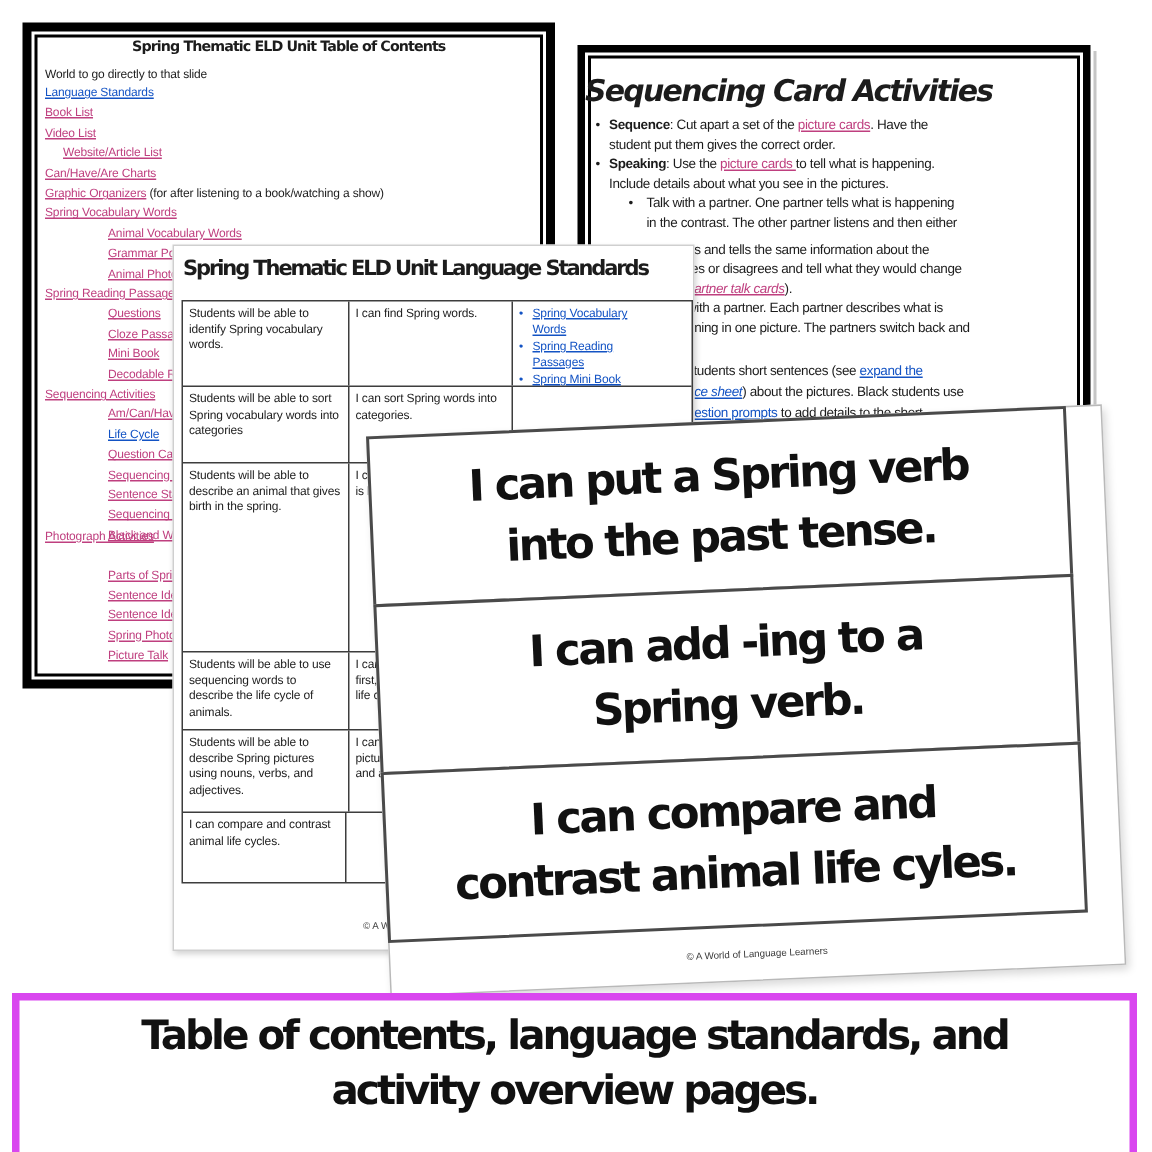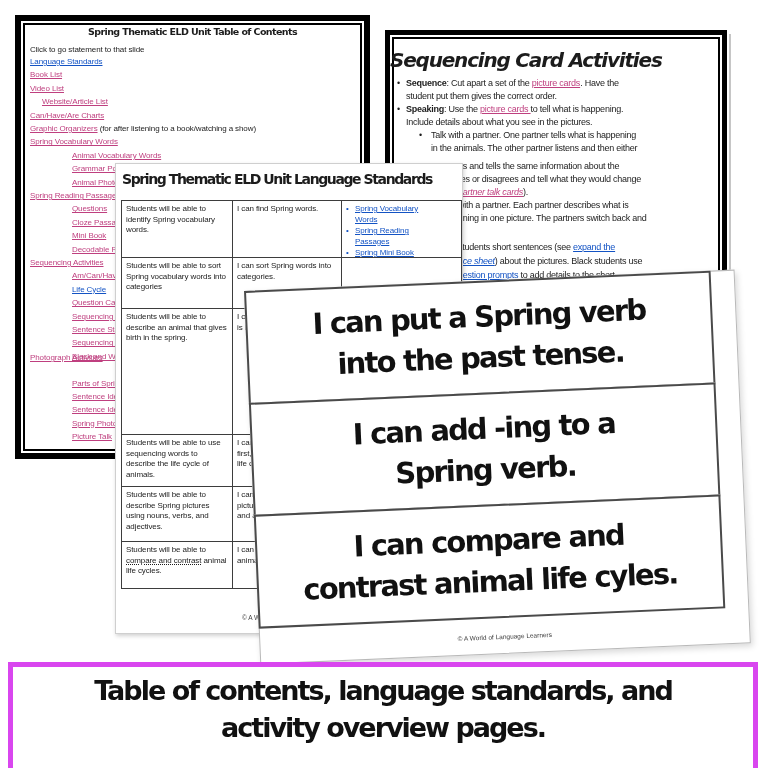--- a/index.html
+++ b/index.html
@@ -66,21 +66,21 @@
 </head>
 <body>
 
 <div id="stage">
 
   <div id="edge-line"></div>
 
   <div id="toc-page" class="page">
     <div class="inner-frame"></div>
     <div id="toc-title">Spring Thematic ELD Unit Table of Contents</div>
-    <div id="toc-note">Click to go statement to that slide</div>
+    <div id="toc-note">World to go directly to that slide</div>
     <div id="toc-items">
         <div class="toc-item" style="top: 36px; left: 9px;"><span class="lnk bl">Language Standards</span></div>
         <div class="toc-item" style="top: 49.4px; left: 9px;"><span class="lnk pk">Book List</span></div>
         <div class="toc-item" style="top: 62.8px; left: 9px;"><span class="lnk pk">Video List</span></div>
         <div class="toc-item" style="top: 76.2px; left: 21px;"><span class="lnk pk">Website/Article List</span></div>
         <div class="toc-item" style="top: 89.6px; left: 9px;"><span class="lnk pk">Can/Have/Are Charts</span></div>
         <div class="toc-item" style="top: 103px; left: 9px;"><span class="lnk pk">Graphic Organizers</span><span class="sfx">  (for after listening to a book/watching a show)</span></div>
         <div class="toc-item" style="top: 116.4px; left: 9px;"><span class="lnk pk">Spring Vocabulary Words</span></div>
         <div class="toc-item" style="top: 129.8px; left: 51px;"><span class="lnk pk">Animal Vocabulary Words</span></div>
         <div class="toc-item" style="top: 143.2px; left: 51px;"><span class="lnk pk">Grammar Posters (Add ing, past tense verbs)</span></div>
@@ -109,21 +109,21 @@
 
   <div id="seq-page" class="page">
     <div class="inner-frame"></div>
     <div id="seq-title">Sequencing Card Activities</div>
     <div id="seq-lines">
         <div class="sline" style="left: 7px; top: 43px;"><span class="bu">•</span><span class="b">Sequence</span><span>: Cut apart a set of the </span><span class="lnk pk">picture cards</span><span>. Have the</span></div>
         <div class="sline" style="left: 16px; top: 56px;"><span>student put them gives the correct order.</span></div>
         <div class="sline" style="left: 7px; top: 69px;"><span class="bu">•</span><span class="b">Speaking</span><span>: Use the </span><span class="lnk pk">picture cards </span><span>to tell what is happening.</span></div>
         <div class="sline" style="left: 16px; top: 82px;"><span>Include details about what you see in the pictures.</span></div>
         <div class="sline" style="left: 29px; top: 95px;"><span class="bu2">•</span><span>Talk with a partner. One partner tells what is happening</span></div>
-        <div class="sline" style="left: 41px; top: 108px;"><span>in the animals. The other partner listens and then either</span></div>
+        <div class="sline" style="left: 41px; top: 108px;"><span>in the contrast. The other partner listens and then either</span></div>
         <div class="sline" style="left: 68px; top: 126px;"><span>es and tells the same information about the</span></div>
         <div class="sline" style="left: 68px; top: 139px;"><span>res or disagrees and tell what they would change</span></div>
         <div class="sline" style="left: 68px; top: 152px;"><span class="lnk pk it">partner talk cards</span><span>).</span></div>
         <div class="sline" style="left: 68px; top: 165px;"><span>with a partner. Each partner describes what is</span></div>
         <div class="sline" style="left: 68px; top: 178px;"><span>ening in one picture. The partners switch back and</span></div>
         <div class="sline" style="left: 68px; top: 207px;"><span>students short sentences (see </span><span class="lnk bl">expand the</span></div>
         <div class="sline" style="left: 68px; top: 221px;"><span class="lnk bl it">nce sheet</span><span>) about the pictures. Black students use</span></div>
         <div class="sline" style="left: 68px; top: 235px;"><span class="lnk bl">uestion prompts</span><span> to add details to the short</span></div>
       </div>
   </div>
@@ -163,21 +163,20 @@
           <div class="tc tc1">Students will be able to use sequencing words to describe the life cycle of animals.</div>
           <div class="tc tc2">I can use sequencing words first, next, last to describe a life cycle.</div>
           <div class="tc tc3"></div>
         </div>
         <div class="trow" style="height: 54px;">
           <div class="tc tc1">Students will be able to describe Spring pictures using nouns, verbs, and adjectives.</div>
           <div class="tc tc2">I can describe Spring pictures using nouns, verbs, and adjectives.</div>
           <div class="tc tc3"></div>
         </div>
         <div class="trow" style="height: 46px;">
-          <div class="tc tc1"><span>Students will be able to </span><span class="dotted">compare and contrast</span><span> animal life cycles.</span></div>
           <div class="tc tc2">I can compare and contrast animal life cycles.</div>
           <div class="tc tc3"></div>
         </div>
       </div>
     <div id="ls-footer">© A World of Language Learners</div>
   </div>
 
   <div id="sheet" class="page">
     <div id="sheet-footer">© A World of Language Learners</div>
   </div>

